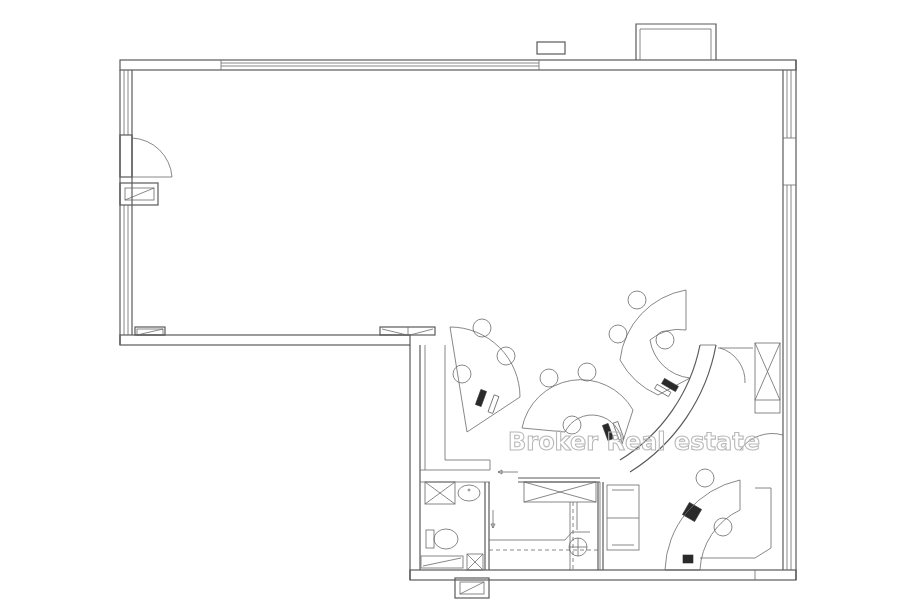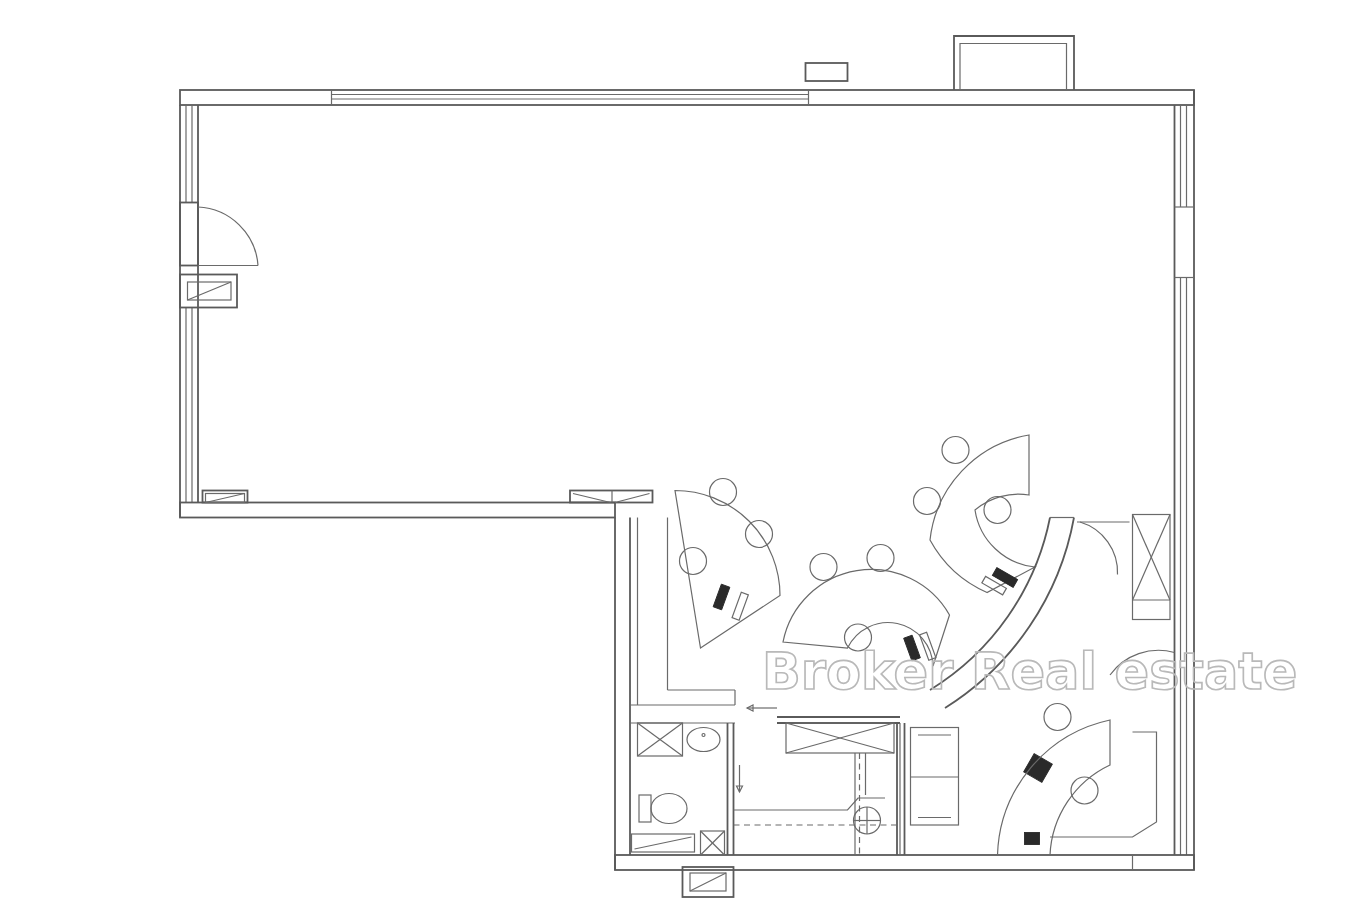--- a/index.html
+++ b/index.html
@@ -7,21 +7,21 @@
     #plan { position: absolute; left: 0; top: 0; width: 900px; height: 600px; }
     .w { fill: none; stroke: #5a5a5a; stroke-width: 1.2; }
     .t { fill: none; stroke: #6a6a6a; stroke-width: 0.8; }
     .d { fill: none; stroke: #6a6a6a; stroke-width: 0.8; stroke-dasharray: 4 3; }
     .dark { fill: #2a2a2a; stroke: #2a2a2a; stroke-width: 0.6; }
     .wm {
       position: absolute;
       left: 508px; top: 428px;
       font-family: "DejaVu Sans", sans-serif;
       font-weight: bold;
-      font-size: 34px;
+      font-size: 24px;
       letter-spacing: 0px;
       color: transparent;
       -webkit-text-stroke: 1.1px #b9b9b9;
       white-space: nowrap;
     }
   </style>
 </head>
 <body>
 
 <svg id="plan" viewBox="0 0 900 600" xmlns="http://www.w3.org/2000/svg">

